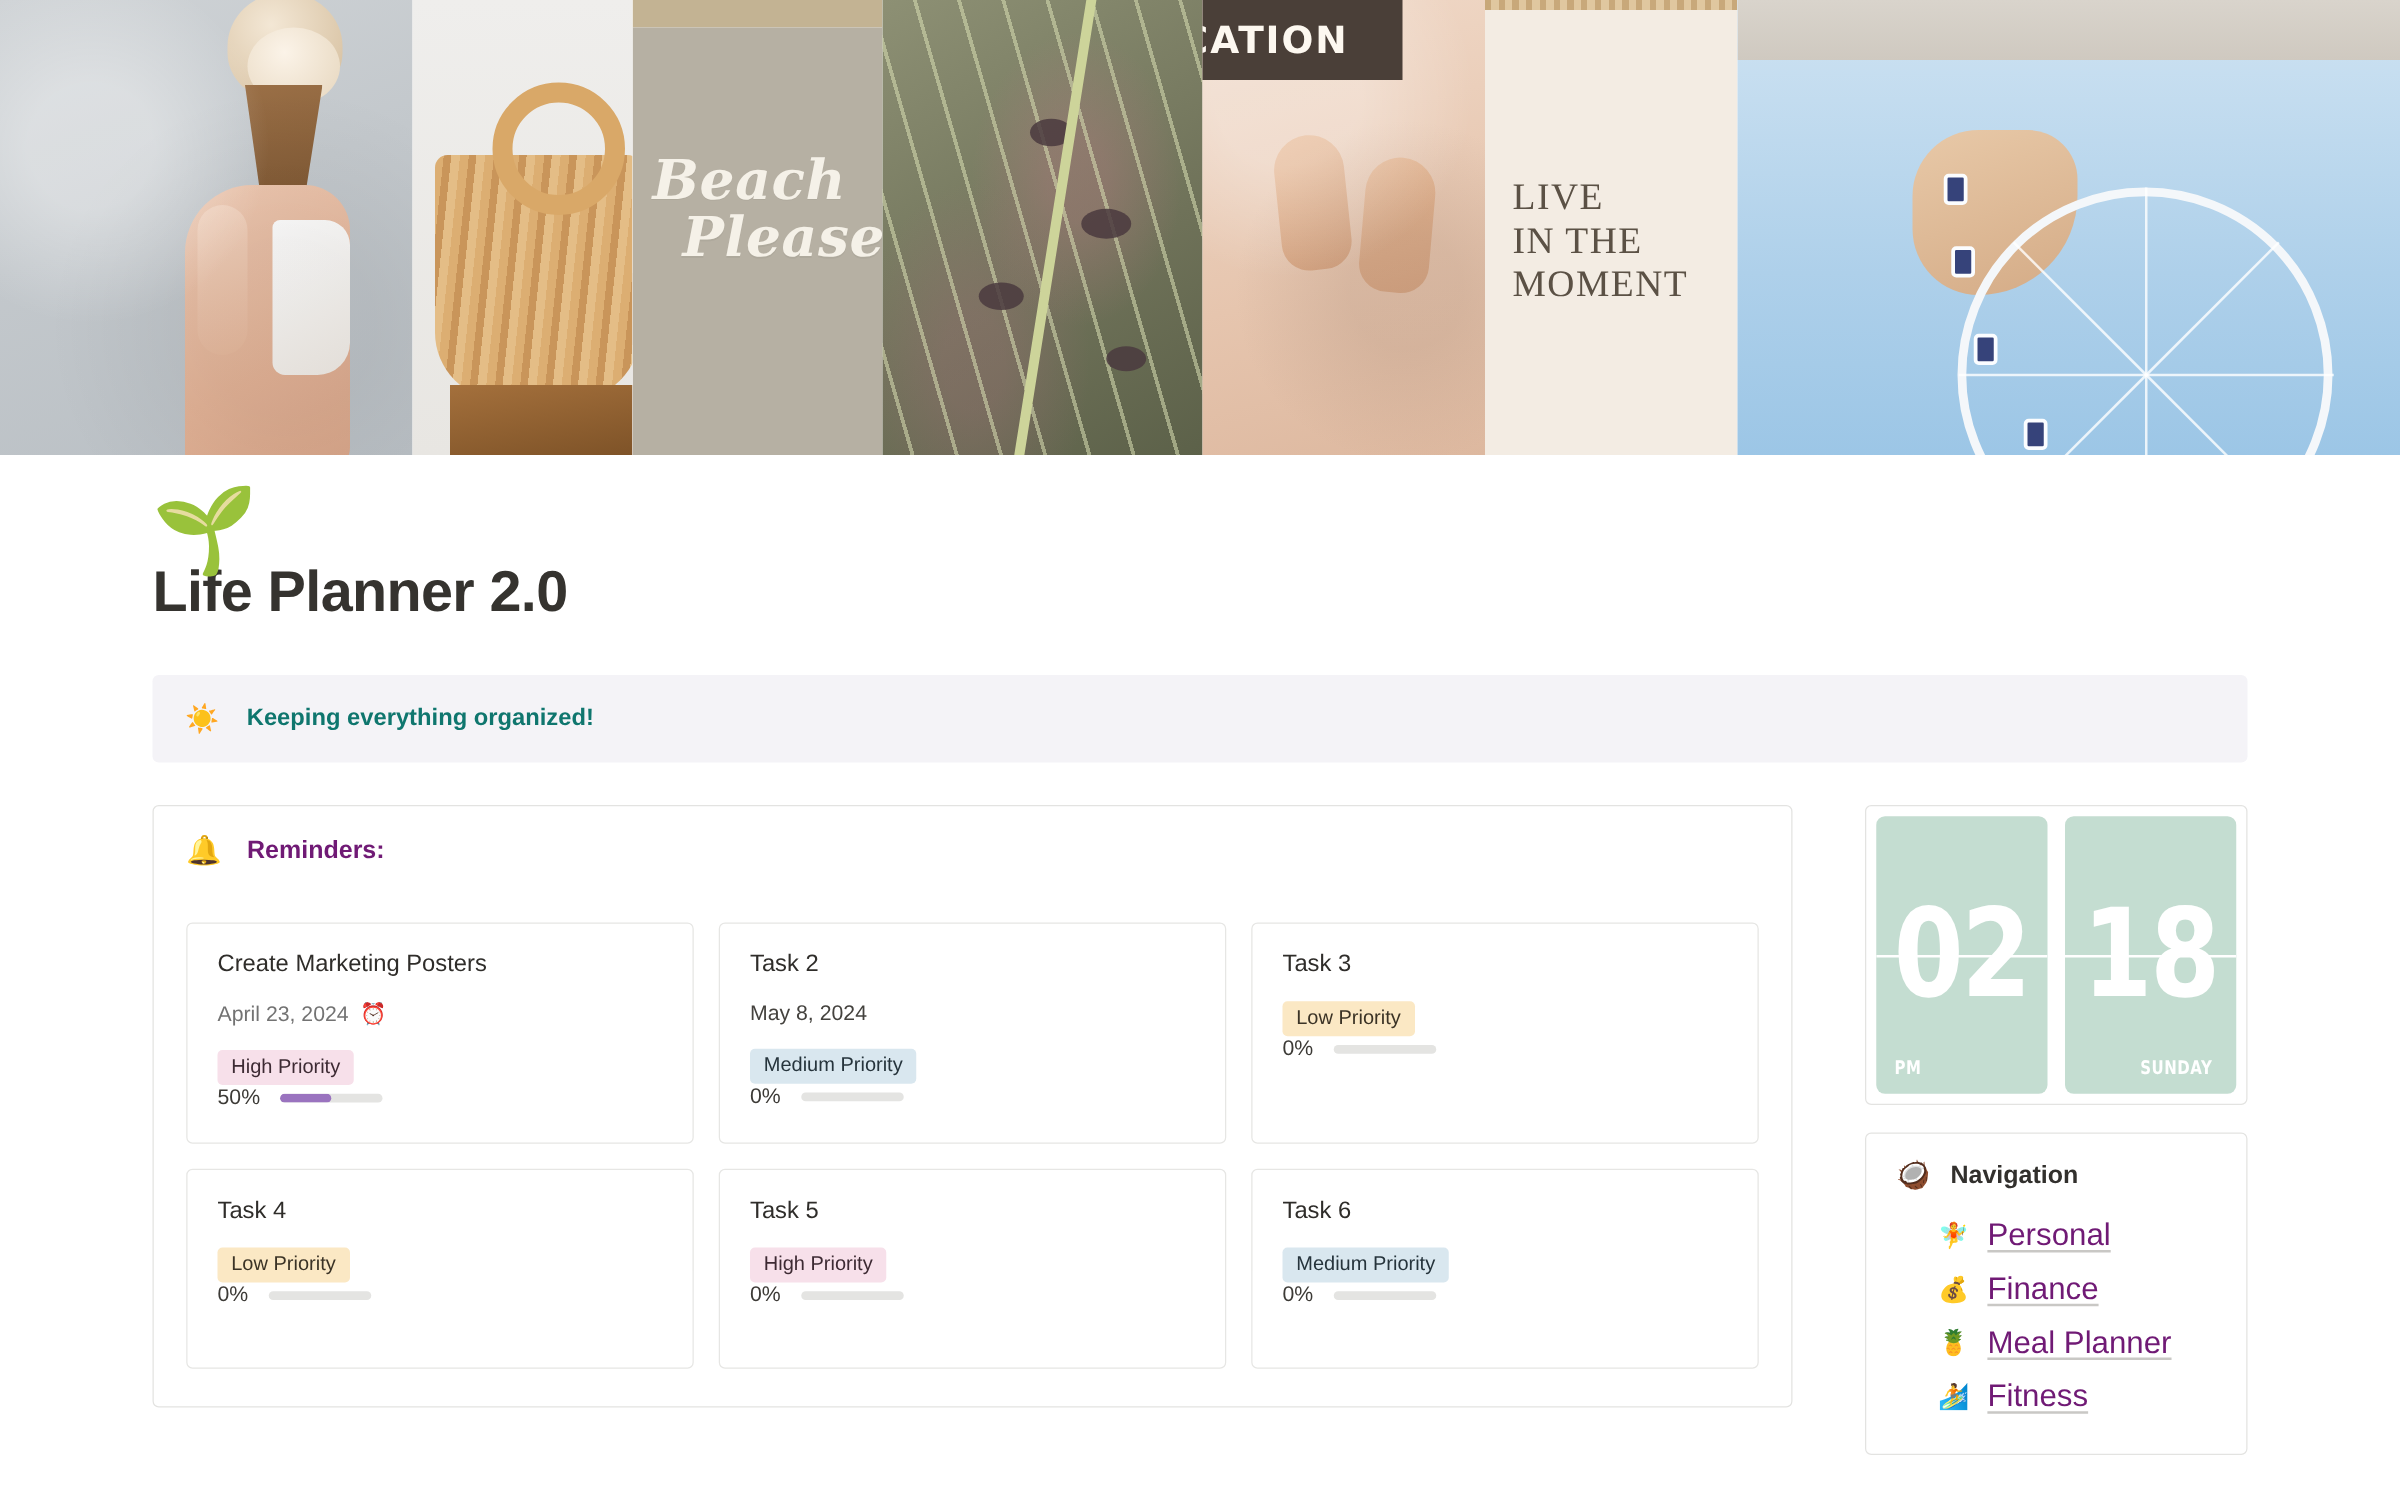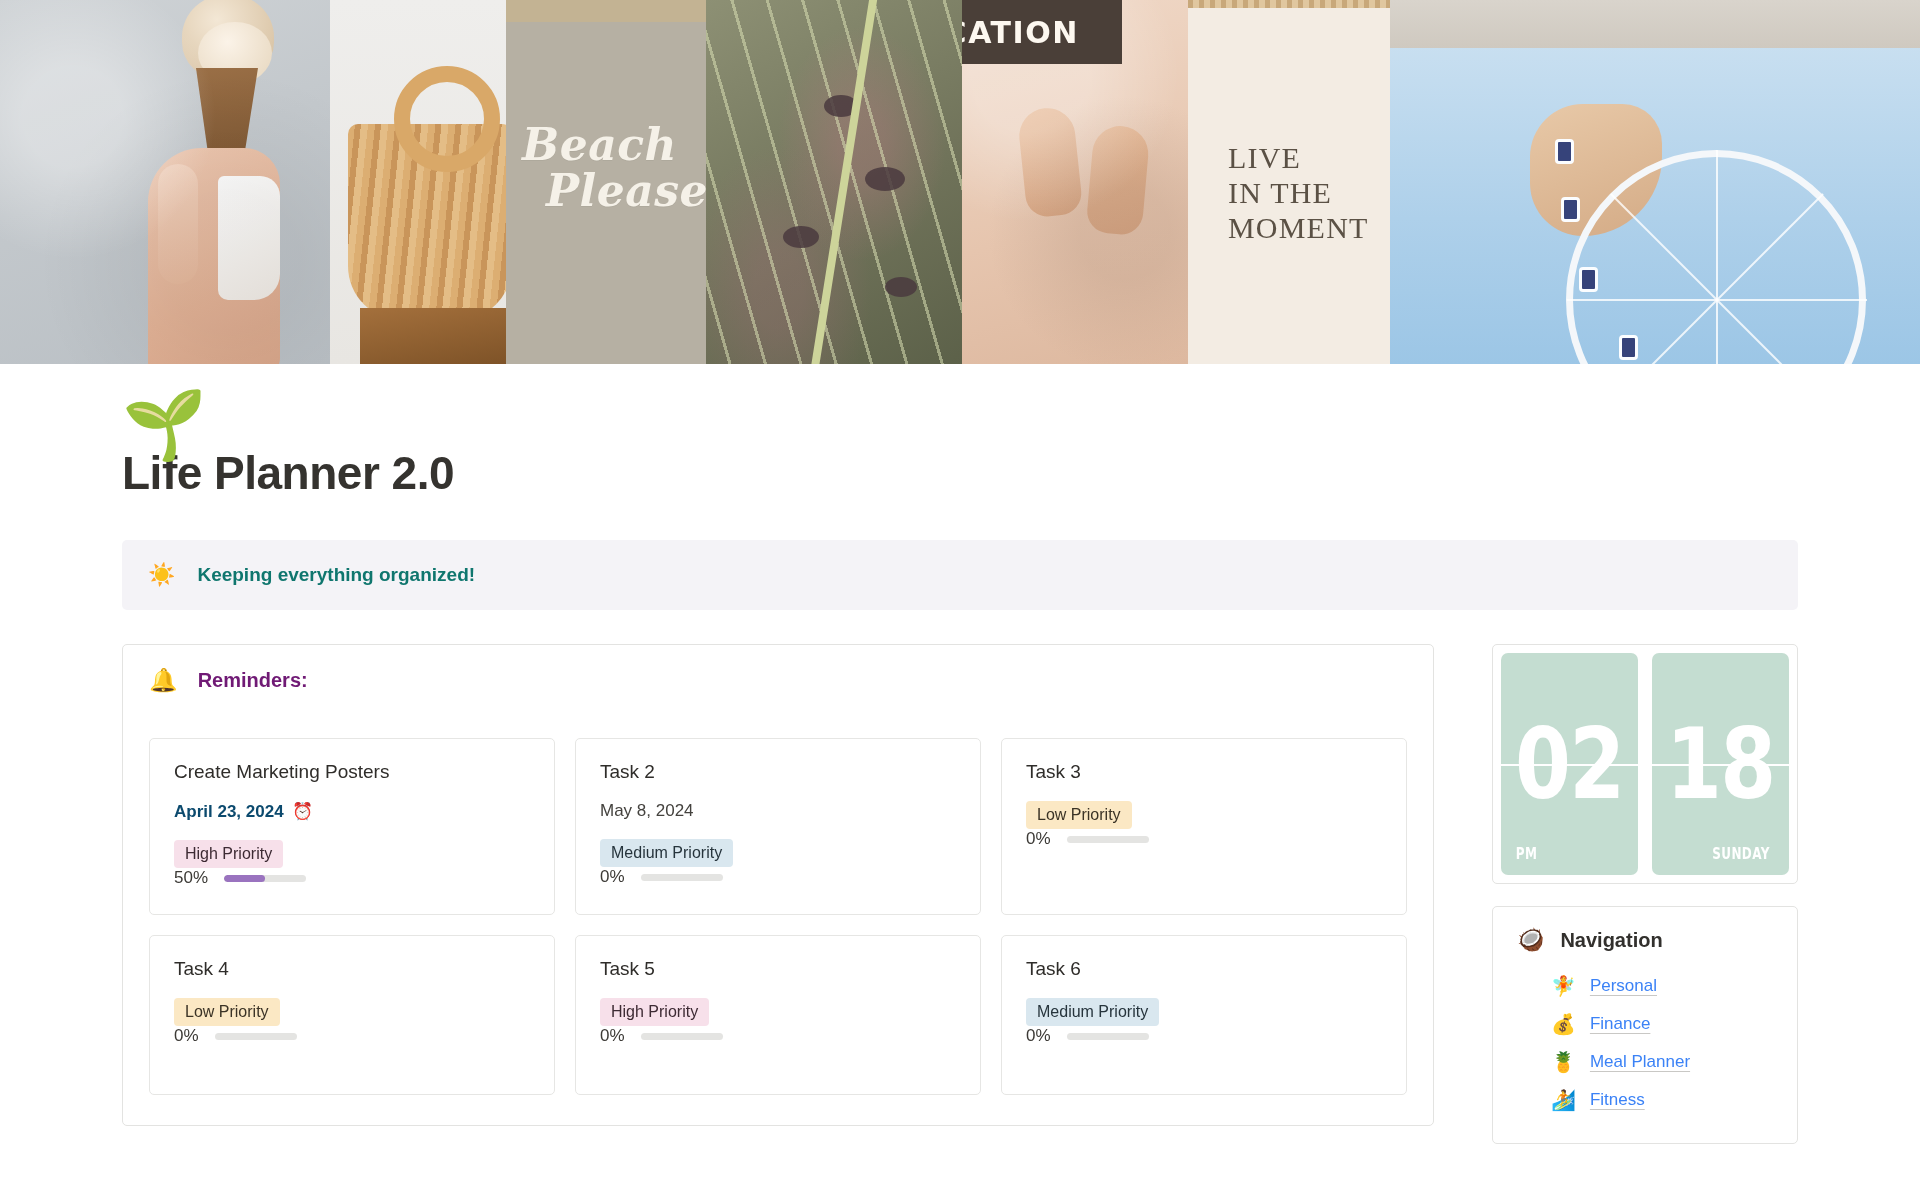--- a/index.html
+++ b/index.html
@@ -127,21 +127,21 @@
     background:linear-gradient(160deg,#e7b995,#d4a07c);
   }
   .foot.f1{ left:60px; top:108px; transform:rotate(-6deg); }
   .foot.f2{ left:128px; top:126px; transform:rotate(5deg); }
 
   
   .p6 { width: 202px; background:#f3ece3; }
   .p6 .strip-top{ position:absolute; left:0; top:0; width:202px; height:8px;
     background:repeating-linear-gradient(90deg,#c8a87a 0 5px,#e0c79f 5px 11px); }
   .live-txt{
-    position:absolute; left:40px; top:140px; color:#5b5145;
+    position:absolute; left:22px; top:140px; color:#5b5145;
     font-family:"Liberation Serif", serif; font-size:30px; line-height:35px;
     letter-spacing:1.2px;
   }
   .live-txt span{ display:block; }
 
   
   .p7 { flex:1 1 auto; width:auto; background:linear-gradient(180deg,#cfe3f2 0%,#aed0ea 60%,#9cc6e6 100%); }
   .p7 .topband{ position:absolute; left:0; top:0; width:100%; height:48px;
     background:linear-gradient(180deg,#d9d4cc,#cfc9c0); }
   .p7 .leg{ position:absolute; left:140px; top:104px; width:132px; height:132px;
@@ -202,21 +202,21 @@
   .grid-icon i{ display:block; width:8px; height:8px; border:1.6px solid #5d5b57; border-radius:1.5px; }
   .view-tab .label{ font-size:18px; color:#3b3935; }
 
   .cards{ display:grid; grid-template-columns:repeat(3, 1fr); gap:20px; padding-top:24px; }
   .task-card{
     border:1px solid #e6e6e4; border-radius:5px; background:#fff;
     padding: 22px 24px 26px 24px; min-height:160px;
   }
   .task-title{ font-size:19px; color:#2f2d2a; margin-bottom:18px; }
   .task-date{ font-size:17px; margin-bottom:18px; display:flex; align-items:center; gap:9px; }
-  .task-date.overdue{ color:#0c4a6e;font-weight:bold; }
+  .task-date.overdue{ color:#737373; }
   .task-date.normal{ color:#44423e; }
   .badge{
     display:inline-block; font-size:16px; padding:5px 11px; border-radius:4px; 
   }
   .badge.high{ background:#f7e0ea; color:#3d2a33; }
   .badge.medium{ background:#d9e7ef; color:#26343c; }
   .badge.low{ background:#fbe8c4; color:#3b3326; }
   .prog-row{ display:flex; align-items:center; gap:16px; }
   .prog-pct{ font-size:17px; color:#3c3a36; }
   .prog-track{ width:82px; height:7px; border-radius:4px; background:#e4e4e2; overflow:hidden; }
@@ -247,21 +247,21 @@
   .nav-card{
     border:1px solid #e3e3e1; border-radius:5px; background:#fff;
     padding: 20px 24px 24px 24px;
   }
   .nav-head{ display:flex; align-items:center; gap:16px; margin-bottom:14px; }
   .nav-head .emo{ font-size:22px; }
   .nav-head .txt{ font-size:20px; font-weight:700; color:#32302d; }
   .nav-item{ display:flex; align-items:center; gap:14px; padding: 7px 0 7px 34px; }
   .nav-item .emo{ font-size:20px; }
   .nav-item .lnk{
-    font-size:17px; color:#3b82f6; text-decoration:underline;
+    font-size:25px; color:#701a75; text-decoration:underline;
     text-underline-offset:4px; text-decoration-color:#c9c8c5;
   }
 </style>
 </head>
 <body>
 
 <div class="header-collage">
 
   <div class="collage-panel p1">
     <div class="cone">

